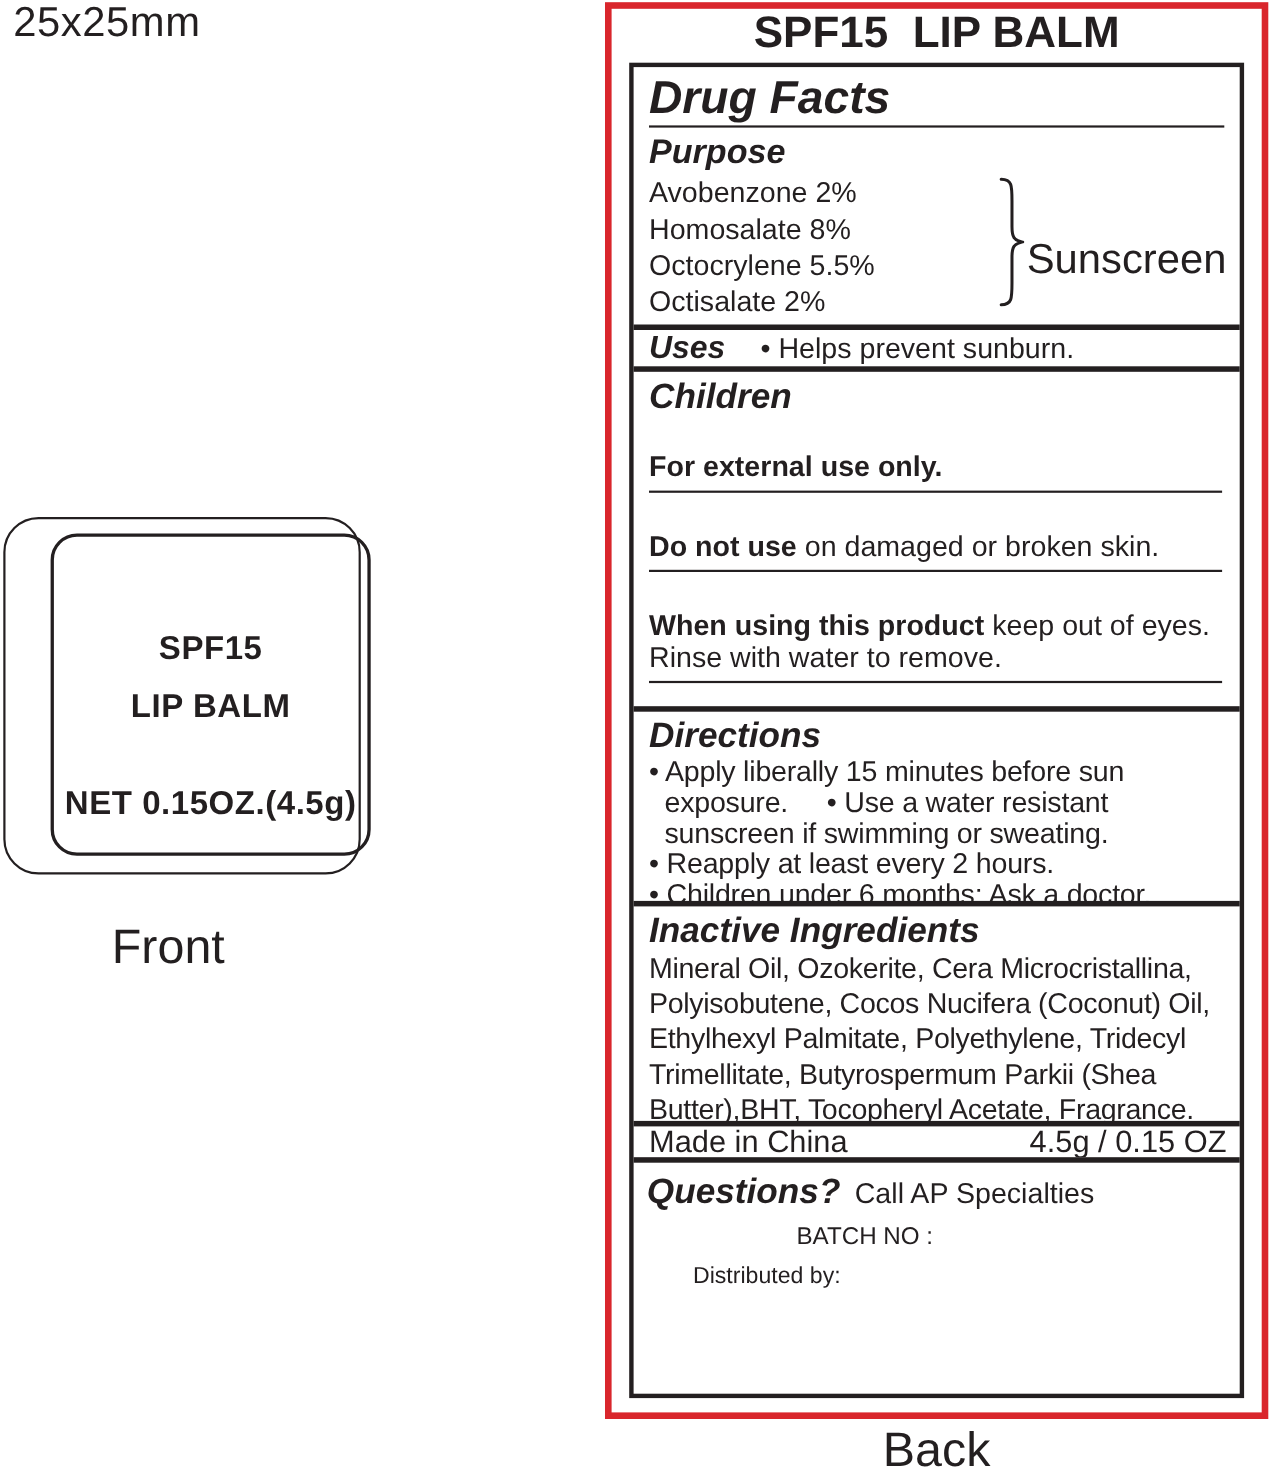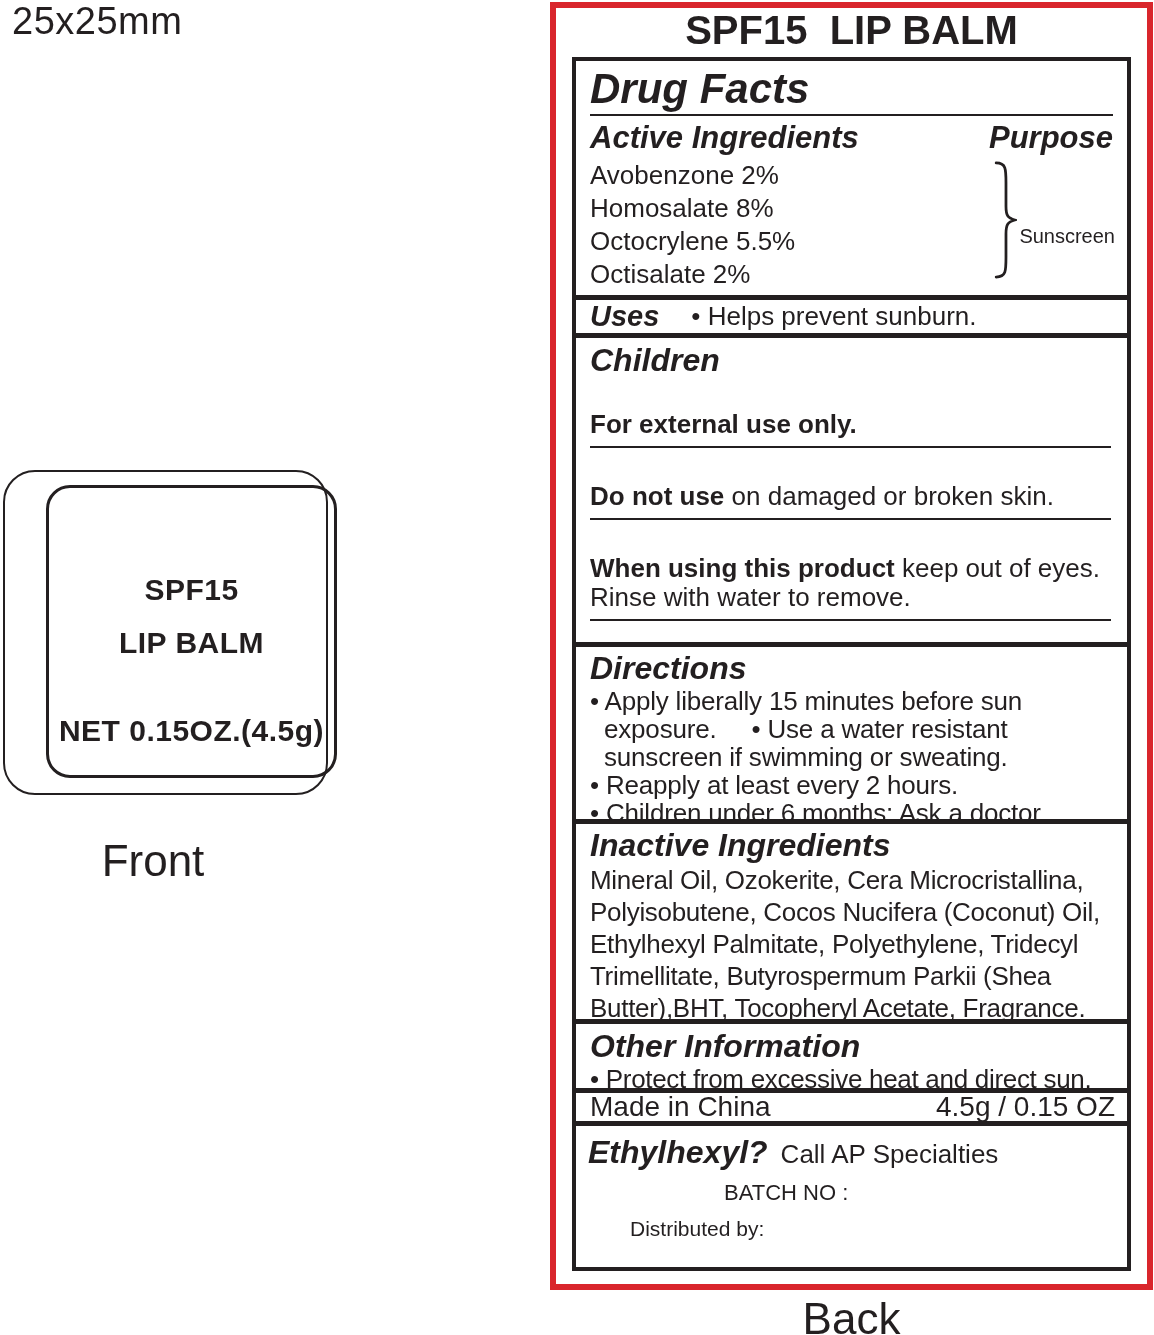--- a/index.html
+++ b/index.html
@@ -43,21 +43,21 @@
   
   .s1{height:234px;padding:4px 10px 0 14px;}
   .df-rule{border-bottom:2px solid #231f20;margin:1px 4px 0 0;}
   .ai-row{display:flex;justify-content:space-between;align-items:baseline;
           padding-top:3px;font-style:italic;font-weight:bold;font-size:31px;line-height:37px;}
   .ai-purpose{padding-right:4px;}
   .actives-wrap{position:relative;margin-top:3px;}
   .actives-list{font-size:26px;line-height:33px;white-space:pre-line;}
   .brace-group{position:absolute;right:2px;top:2px;height:118px;display:flex;align-items:center;}
   .brace-svg{height:118px;width:24px;}
-  .purpose-val{font-size:20px;margin-left:2px;margin-top:32px;}
+  .purpose-val{font-size:38px;margin-left:2px;margin-top:32px;}
 
   
   .s2{height:38px;padding:0 10px 0 14px;display:flex;align-items:center;gap:32px;}
 
   
   .s3{height:309px;padding:3px 10px 0 14px;}
   .warn-block{font-size:26px;line-height:29px;white-space:pre-line;padding:5px 0 7px;}
   .warn-rule{border-bottom:2px solid #231f20;margin-right:6px;}
   .wb-first{padding-top:2px;}
 
@@ -103,21 +103,20 @@
 
   <div class="back-box"></div>
   <div class="back-title">SPF15  LIP BALM</div>
 
   <div class="panel">
 
     <div class="sec s1">
       <div class="h-df">Drug Facts</div>
       <div class="df-rule"></div>
       <div class="ai-row">
-        <span>Active Ingredients</span>
         <span class="ai-purpose">Purpose</span>
       </div>
       <div class="actives-wrap">
         <div class="actives-list">Avobenzone 2%
 Homosalate 8%
 Octocrylene 5.5%
 Octisalate 2%</div>
         <div class="brace-group">
           <svg class="brace-svg" viewBox="0 0 24 120">
             <path d="M3 2 C 13 2, 13 8, 13 22 L 13 46 C 13 56, 15 58, 22 60 C 15 62, 13 64, 13 74 L 13 98 C 13 112, 13 118, 3 118" fill="none" stroke="#231f20" stroke-width="2.8" stroke-linecap="round"></path>
@@ -164,33 +163,29 @@
 
     <div class="sec s5">
       <div class="h-sec">Inactive Ingredients</div>
       <div class="inact-body">Mineral Oil, Ozokerite, Cera Microcristallina,
 Polyisobutene, Cocos Nucifera (Coconut) Oil,
 Ethylhexyl Palmitate, Polyethylene, Tridecyl
 Trimellitate, Butyrospermum Parkii (Shea
 Butter),BHT, Tocopheryl Acetate, Fragrance.</div>
     </div>
 
-    <div class="sec s6">
-      <div class="h-sec">Other Information</div>
-      <div class="other-body">• Protect from excessive heat and direct sun.</div>
-    </div>
 
     <div class="sec s7">
       <span>Made in China</span>
       <span>4.5g / 0.15 OZ</span>
     </div>
 
     <div class="sec s8">
       <div class="q-row">
-        <span class="h-sec">Ethylhexyl?</span>
+        <span class="h-sec">Questions?</span>
         <span class="q-contact">Call AP Specialties</span>
       </div>
       <div class="q-batch">BATCH NO :</div>
       <div class="q-dist">Distributed by:</div>
     </div>
 
   </div>
 
   <div class="back-caption">Back</div>
 

